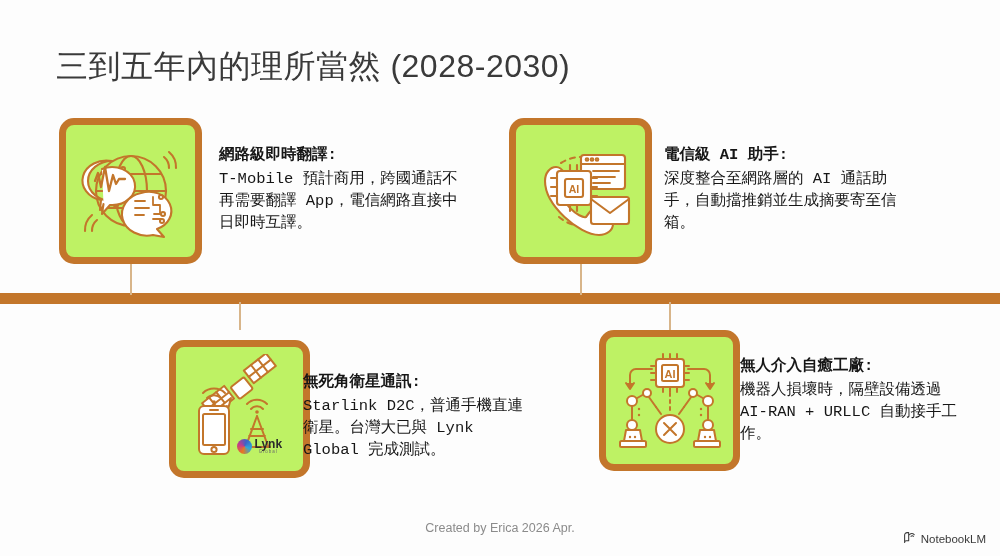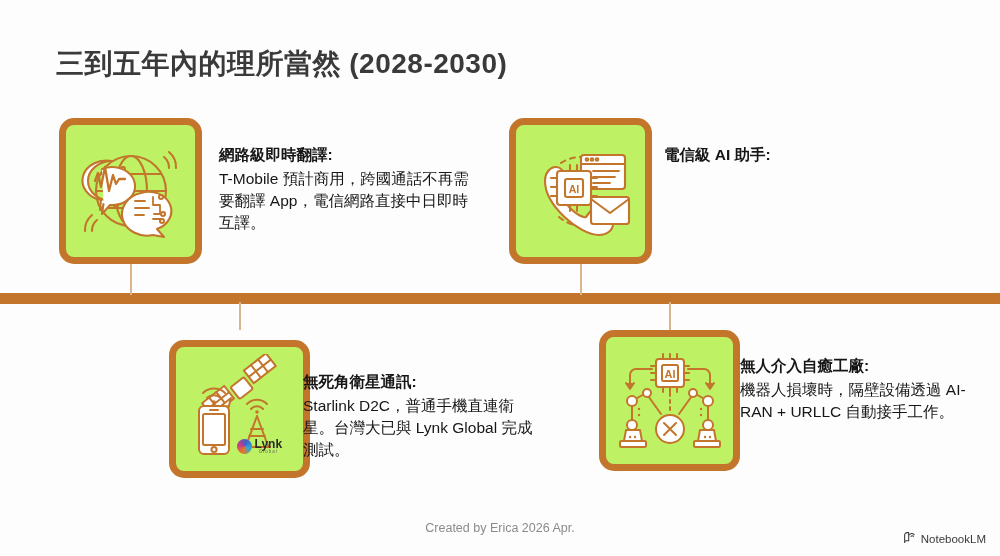--- a/index.html
+++ b/index.html
@@ -7,21 +7,21 @@
     width:1000px; height:556px;
     background:#fdfdfd;
     font-family:"Liberation Sans","DejaVu Sans",sans-serif;
     overflow:hidden;
   }
   #slide { position:relative; width:1000px; height:556px; background:#fdfdfd; }
 
   
   #title {
     position:absolute; left:56px; top:45px;
-    font-size:28px; font-weight:bold; color:#3a3a3a;
+    font-size:32px; font-weight:normal; color:#3a3a3a;
     letter-spacing:0.5px; white-space:nowrap;
   }
 
   
   #timeline-bar {
     position:absolute; left:0; top:293px; width:1000px; height:11px;
     background:#c3762b;
   }
   .connector {
     position:absolute; width:2px; background:#d8b58a;
@@ -35,20 +35,21 @@
     background:#bef264;
     display:flex; align-items:center; justify-content:center;
   }
   .card svg { display:block; }
 
   
   .textblock {
     position:absolute;
     color:#161616;
     line-height:1.42;
+    font-family:Liberation Mono, monospace;
   }
   .tb-title { font-size:15.5px; font-weight:bold; margin-bottom:2px; }
   .tb-body  { font-size:15.5px; font-weight:normal; }
 
   
   #footer {
     position:absolute; left:0; top:521px; width:1000px;
     text-align:center; font-size:12.5px; color:#8b8b8b;
   }
   #brand {
@@ -128,20 +129,21 @@
         <text x="49" y="57.5" font-family="Liberation Sans, sans-serif" font-size="10.5" font-weight="bold" fill="#c3762b" stroke="none" text-anchor="middle">AI</text>
 
         <rect x="66" y="62" width="38" height="27" rx="2.5" fill="#ffffff"></rect>
         <path d="M66 64l19 14 19-14"></path>
       </svg>
     </span>
   </div>
 
   <div class="textblock" style="left:664px; top:144px; width:250px;">
     <div class="tb-title">電信級 AI 助手:</div>
+    <div class="tb-body">深度整合至網路層的 AI 通話助手，自動擋推銷並生成摘要寄至信箱。</div>
   </div>
 
   <div class="card" style="left:169px; top:340px; width:141px; height:138px;text-align:center;">
     <span style="position:relative;">
       <svg width="110" height="110" viewBox="0 0 110 110" fill="none" stroke="#c3762b" stroke-width="2" stroke-linecap="round" stroke-linejoin="round">
 
         <rect x="48" y="27" width="17" height="15" rx="2" transform="rotate(-38 56 34)" fill="#ffffff"></rect>
 
         <g transform="rotate(-38 56 34)">
           <rect x="16" y="22" width="28" height="16" fill="#ffffff"></rect>

